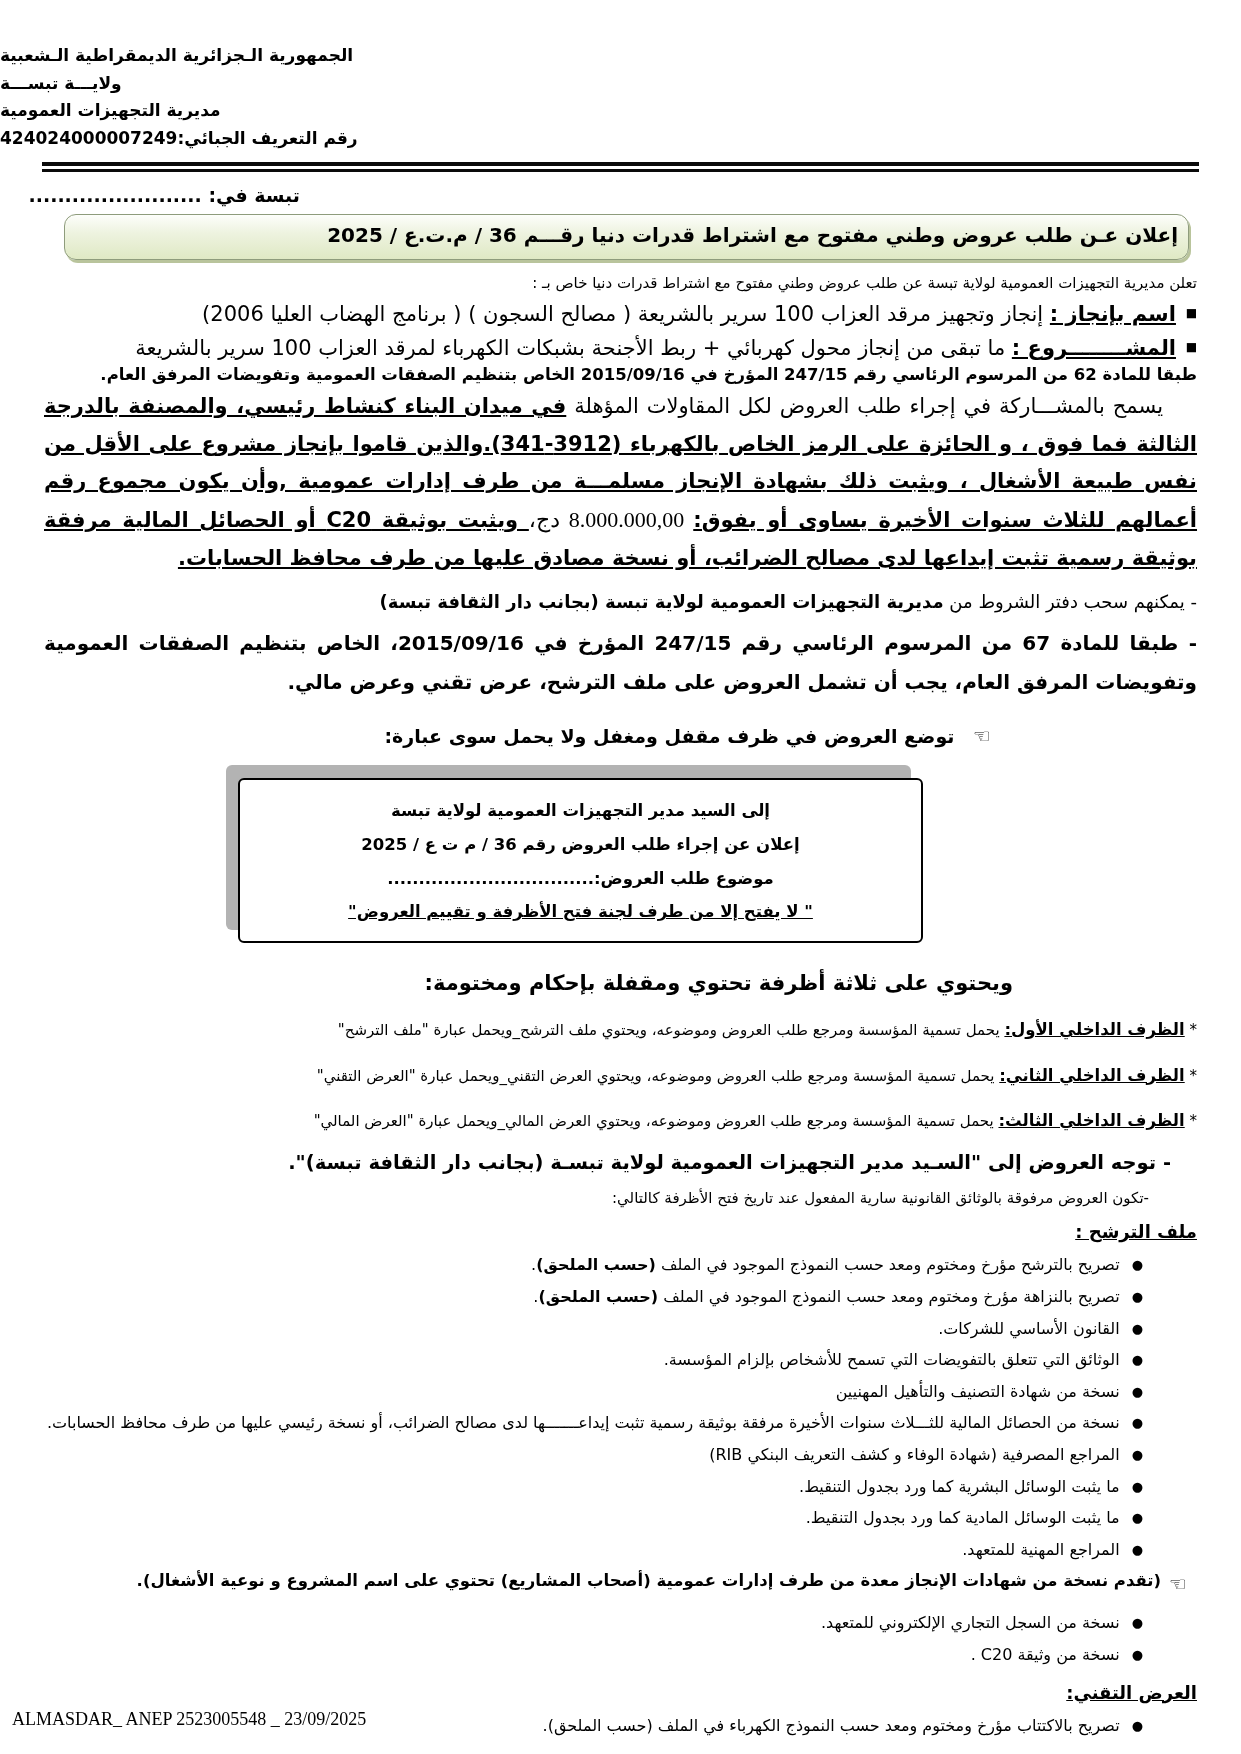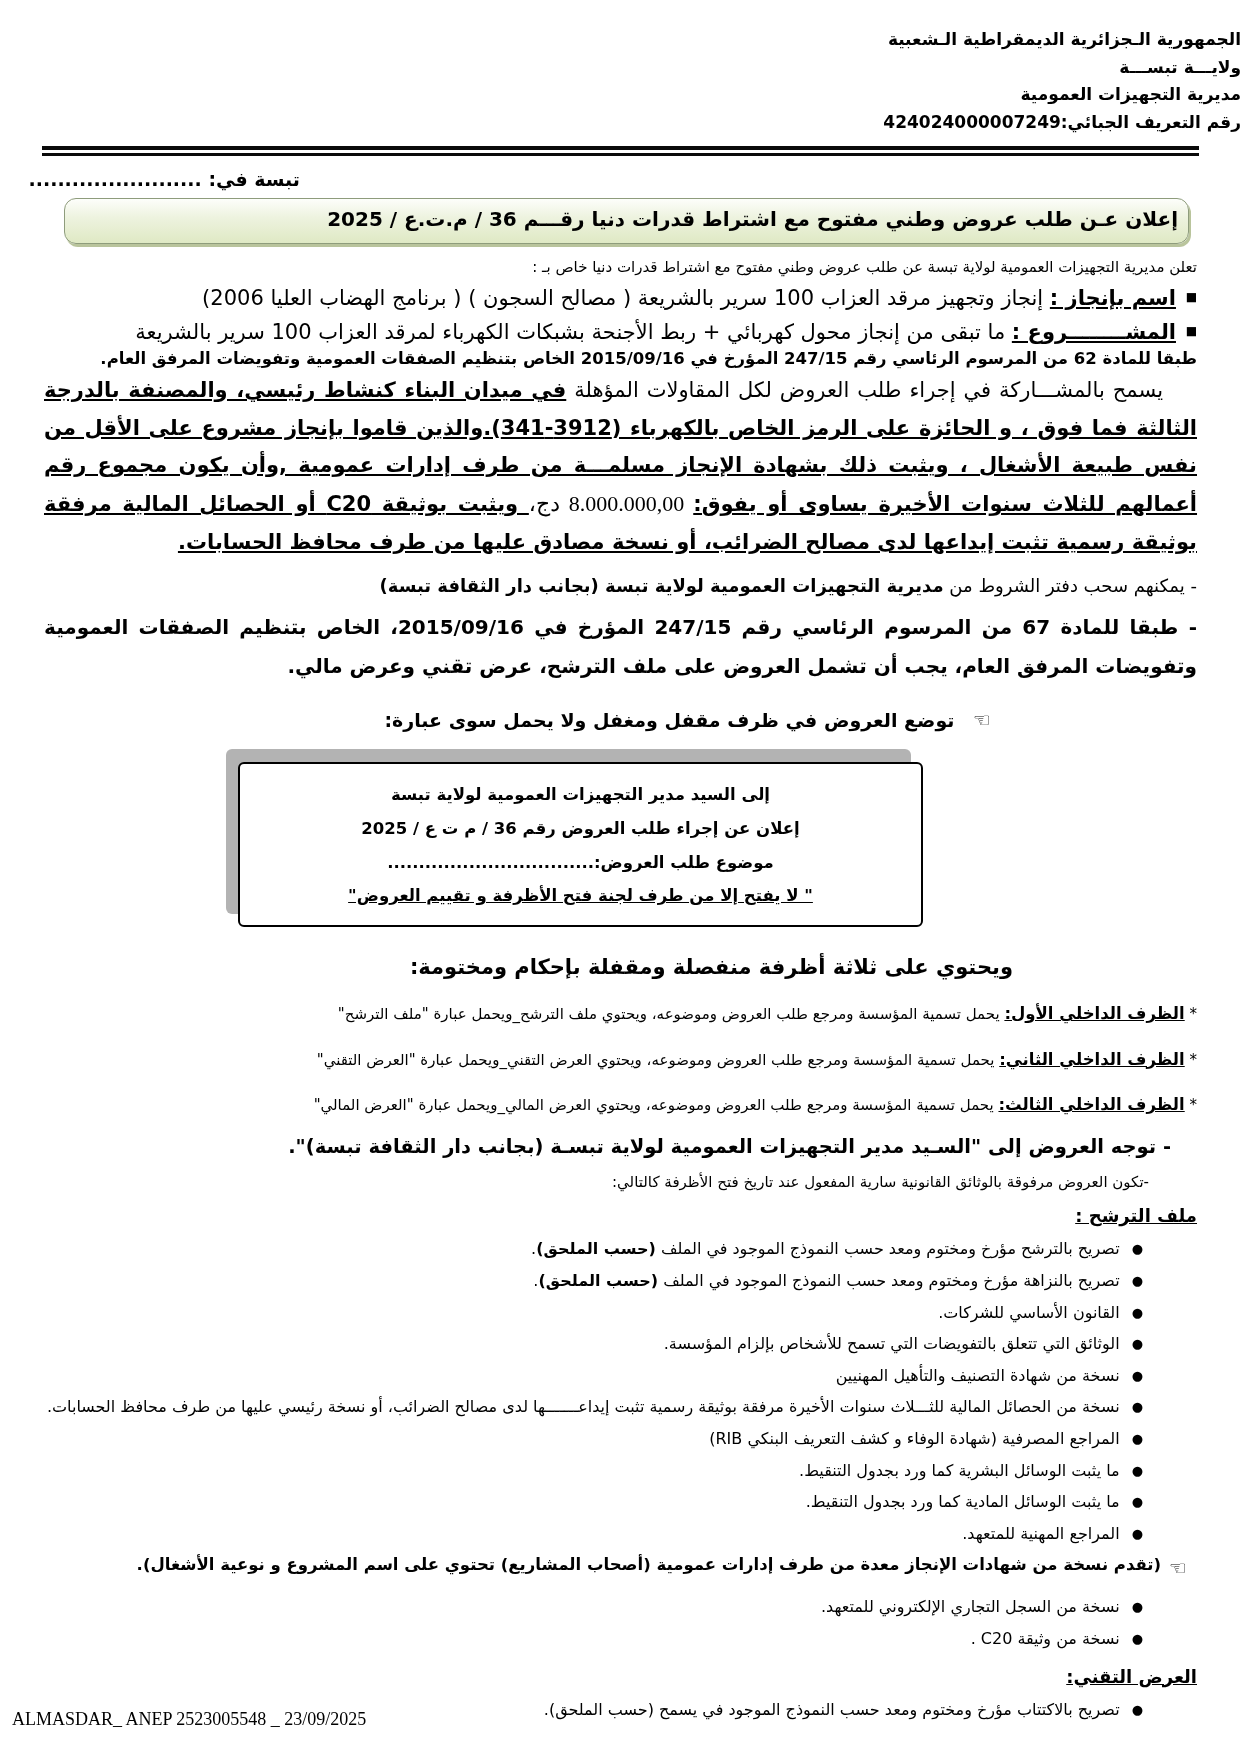--- a/index.html
+++ b/index.html
@@ -1,21 +1,21 @@
 <!DOCTYPE html>
 <html lang="ar"><head>
 <meta charset="utf-8">
 <style>
   html,body{margin:0;padding:0;background:#777;}
   .page{
     width:1241px;height:1754px;background:#ffffff;position:relative;
     direction:rtl;font-family:"DejaVu Sans",sans-serif;color:#000;
     overflow:hidden;margin:0 auto;
   }
-  .header{text-align:right;padding-top:26px;font-weight:bold;font-size:17px;line-height:1.62;}
+  .header{text-align:left;padding-top:42px;font-weight:bold;font-size:17px;line-height:1.62;}
   .hrule{margin:10px 42px 0 42px;height:3px;border-top:4px solid #0a0a0a;border-bottom:3px solid #0a0a0a;}
   .dateline{margin:12px 941px 0 0;width:260px;font-weight:bold;font-size:19px;white-space:nowrap;}
   .titlebox{
     margin:8px 52px 0 64px;border:1px solid #8e9c7c;border-radius:12px;
     background:linear-gradient(180deg,#fdfefb 0%,#eef3e0 40%,#dfe9c4 100%);
     box-shadow:2px 3px 0 0 #b9c49c;
     font-weight:bold;font-size:20px;padding:8px 10px 12px;white-space:nowrap;
   }
   .intro{margin:14px 44px 0;font-size:15px;}
   .opline{margin:10px 44px 0;font-size:21px;}
@@ -109,21 +109,21 @@
     <span>توضع العروض في ظرف مقفل ومغفل ولا يحمل سوى عبارة:</span>
   </div>
 
   <div class="envbox">
     <div>إلى السيد مدير التجهيزات العمومية لولاية تبسة</div>
     <div>إعلان عن إجراء طلب العروض رقم 36 / م ت ع / 2025</div>
     <div>موضوع طلب العروض:.................................</div>
     <div class="u">" لا يفتح إلا من طرف لجنة فتح الأظرفة و تقييم العروض"</div>
   </div>
 
-  <div class="containsline">ويحتوي على ثلاثة أظرفة منفصلة ومقفلة بإحكام ومختومة:</div>
+  <div class="containsline">ويحتوي على ثلاثة أظرفة تحتوي ومقفلة بإحكام ومختومة:</div>
 
   <div class="envitems">
     <div>
       <span>*</span>
       <span class="lbl">الظرف الداخلي الأول:</span><span> يحمل تسمية المؤسسة ومرجع طلب العروض وموضوعه، ويحتوي ملف الترشح_ويحمل عبارة "ملف الترشح"</span>
     </div>
     <div>
       <span>*</span>
       <span class="lbl">الظرف الداخلي الثاني:</span><span> يحمل تسمية المؤسسة ومرجع طلب العروض وموضوعه، ويحتوي العرض التقني_ويحمل عبارة "العرض التقني"</span>
     </div>
@@ -200,19 +200,19 @@
     </div>
   </div>
 
   <div class="secheading">
     <span class="u">العرض التقني:</span>
   </div>
 
   <div class="blist">
     <div class="bitem">
       <span class="bullet">●</span>
-      <span>تصريح بالاكتتاب مؤرخ ومختوم ومعد حسب النموذج الموجود في يسمح (حسب الملحق).</span>
+      <span>تصريح بالاكتتاب مؤرخ ومختوم ومعد حسب النموذج الكهرباء في الملف (حسب الملحق).</span>
     </div>
   </div>
 
   <div class="footer">ALMASDAR_ ANEP 2523005548 _ 23/09/2025</div>
 
 </div>
 
 </body></html>

